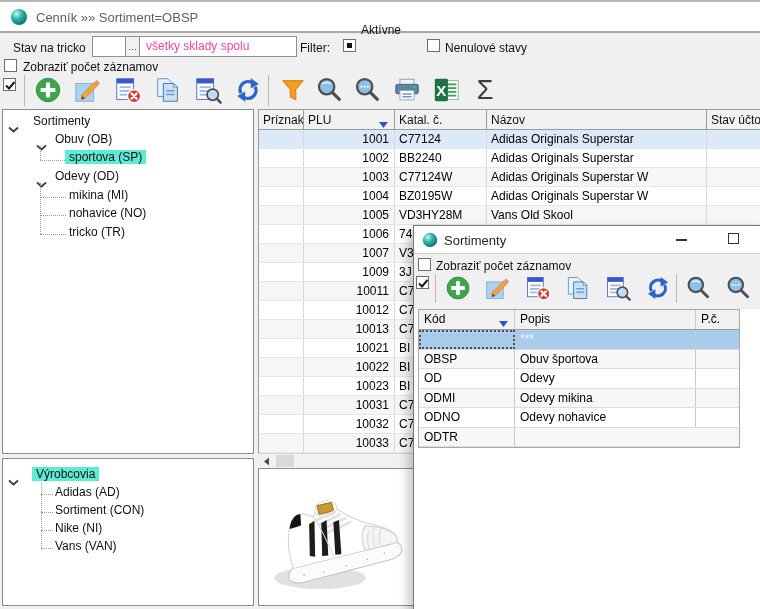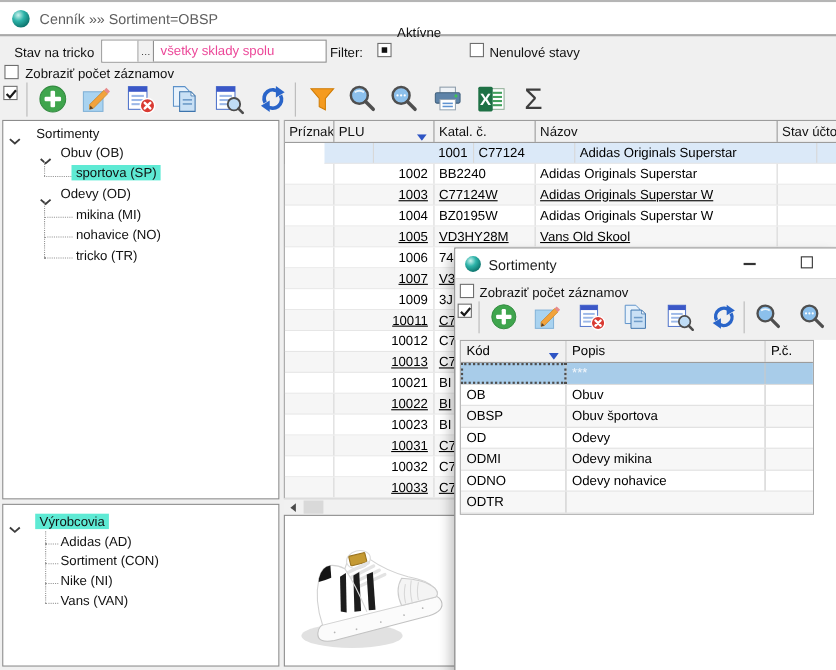--- a/index.html
+++ b/index.html
@@ -42,22 +42,22 @@
   
   #main-table { position:absolute; left:258px; top:107px; width:502px; background:#fff;
                 border-left:1px solid #9c9c9c; z-index:1; }
   .mhead { display:grid; grid-template-columns:45px 91px 92px 220px 1fr; height:21px; background:#f1f1f1;
            border-top:1px solid #9c9c9c; border-bottom:1px solid #9c9c9c; }
   .hc { border-right:1px solid #9c9c9c; font-size:12px; color:#111; padding:3px 0 0 4px;
         position:relative; white-space:nowrap; overflow:hidden; }
   .sortarrow { position:absolute; right:6px; top:7px; }
   .mrow { display:grid; grid-template-columns:45px 91px 92px 220px 1fr; height:19px; background:#fff;
           border-bottom:1px solid #e6e6e6; }
-  .mrow.alt { background:#f6f6f6;text-decoration:underline; }
-  .mrow.sel { background:#dbe9f8;margin-left:36px; }
+  .mrow.alt { background:#f6f6f6; }
+  .mrow.sel { background:#dbe9f8; }
   .mc { border-right:1px solid #d8d8d8; font-size:12px; color:#000; white-space:nowrap; overflow:hidden; padding-top:2px; }
   .mc.plu { text-align:right; padding-right:5px; }
   .mc.katal,.mc.nazov { padding-left:4px; }
 
   
   #hscroll { position:absolute; left:258px; top:451px; width:502px; height:15px; background:#f1f1f1;
              border-top:1px solid #d5d5d5; z-index:1; }
   #hscroll .sbtn { position:absolute; left:0; top:0; width:16px; height:14px; display:flex; align-items:center; justify-content:center; }
   #hscroll .sthumb { position:absolute; left:18px; top:1px; width:18px; height:12px; background:#d9d9d9; }
 
@@ -546,25 +546,20 @@
                 <polygon points="0,0 9,0 4.5,6" fill="#2d54c4"></polygon>
               </svg></span>
         </div>
         <div class="pc2">Popis</div>
         <div class="pc2" style="border-right:none">P.č.</div>
       </div>
       <div id="popup-rows">
           <div class="prow sel">
             <div class="pc2 focuscell"></div>
             <div class="pc2">***</div>
-            <div class="pc2" style="border-right: none;"></div>
-          </div>
-          <div class="prow">
-            <div class="pc2">OB</div>
-            <div class="pc2">Obuv</div>
             <div class="pc2" style="border-right: none;"></div>
           </div>
           <div class="prow alt">
             <div class="pc2">OBSP</div>
             <div class="pc2">Obuv športova</div>
             <div class="pc2" style="border-right: none;"></div>
           </div>
           <div class="prow">
             <div class="pc2">OD</div>
             <div class="pc2">Odevy</div>

